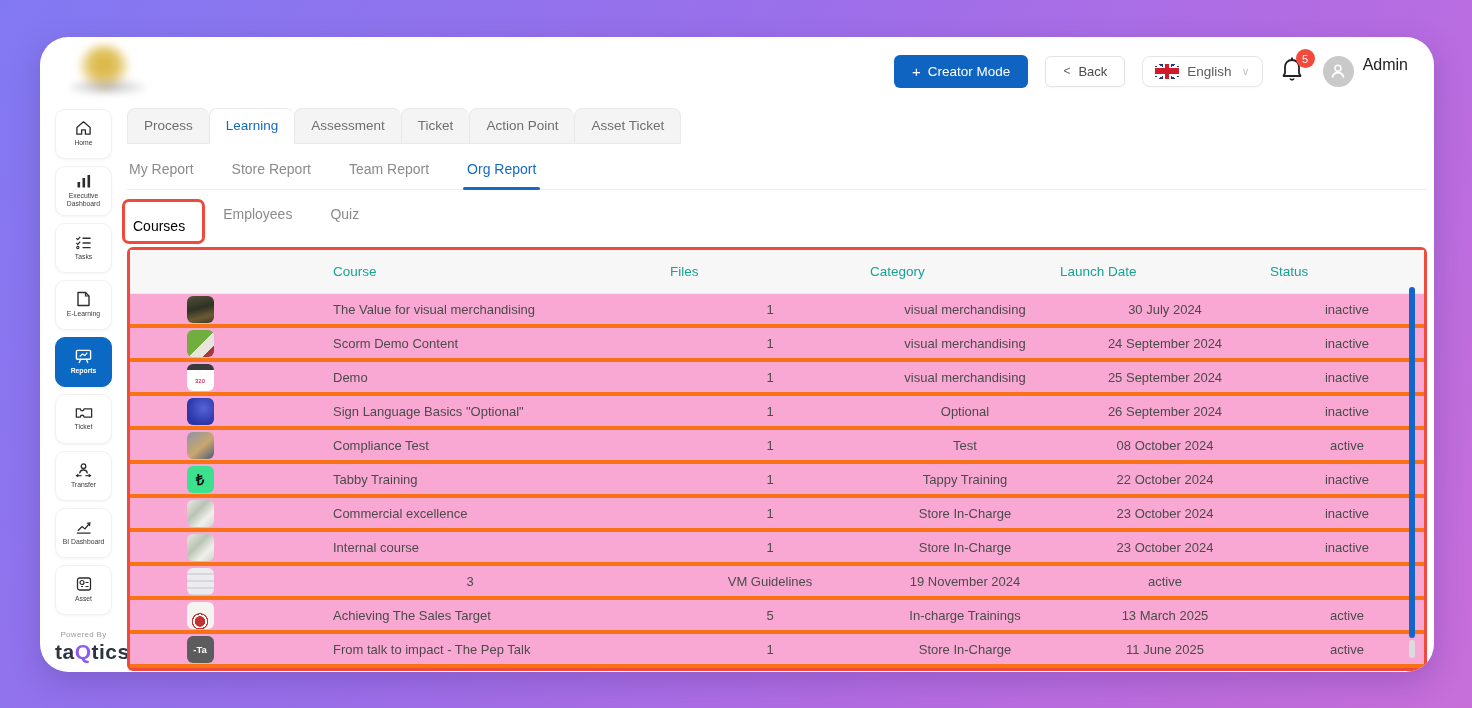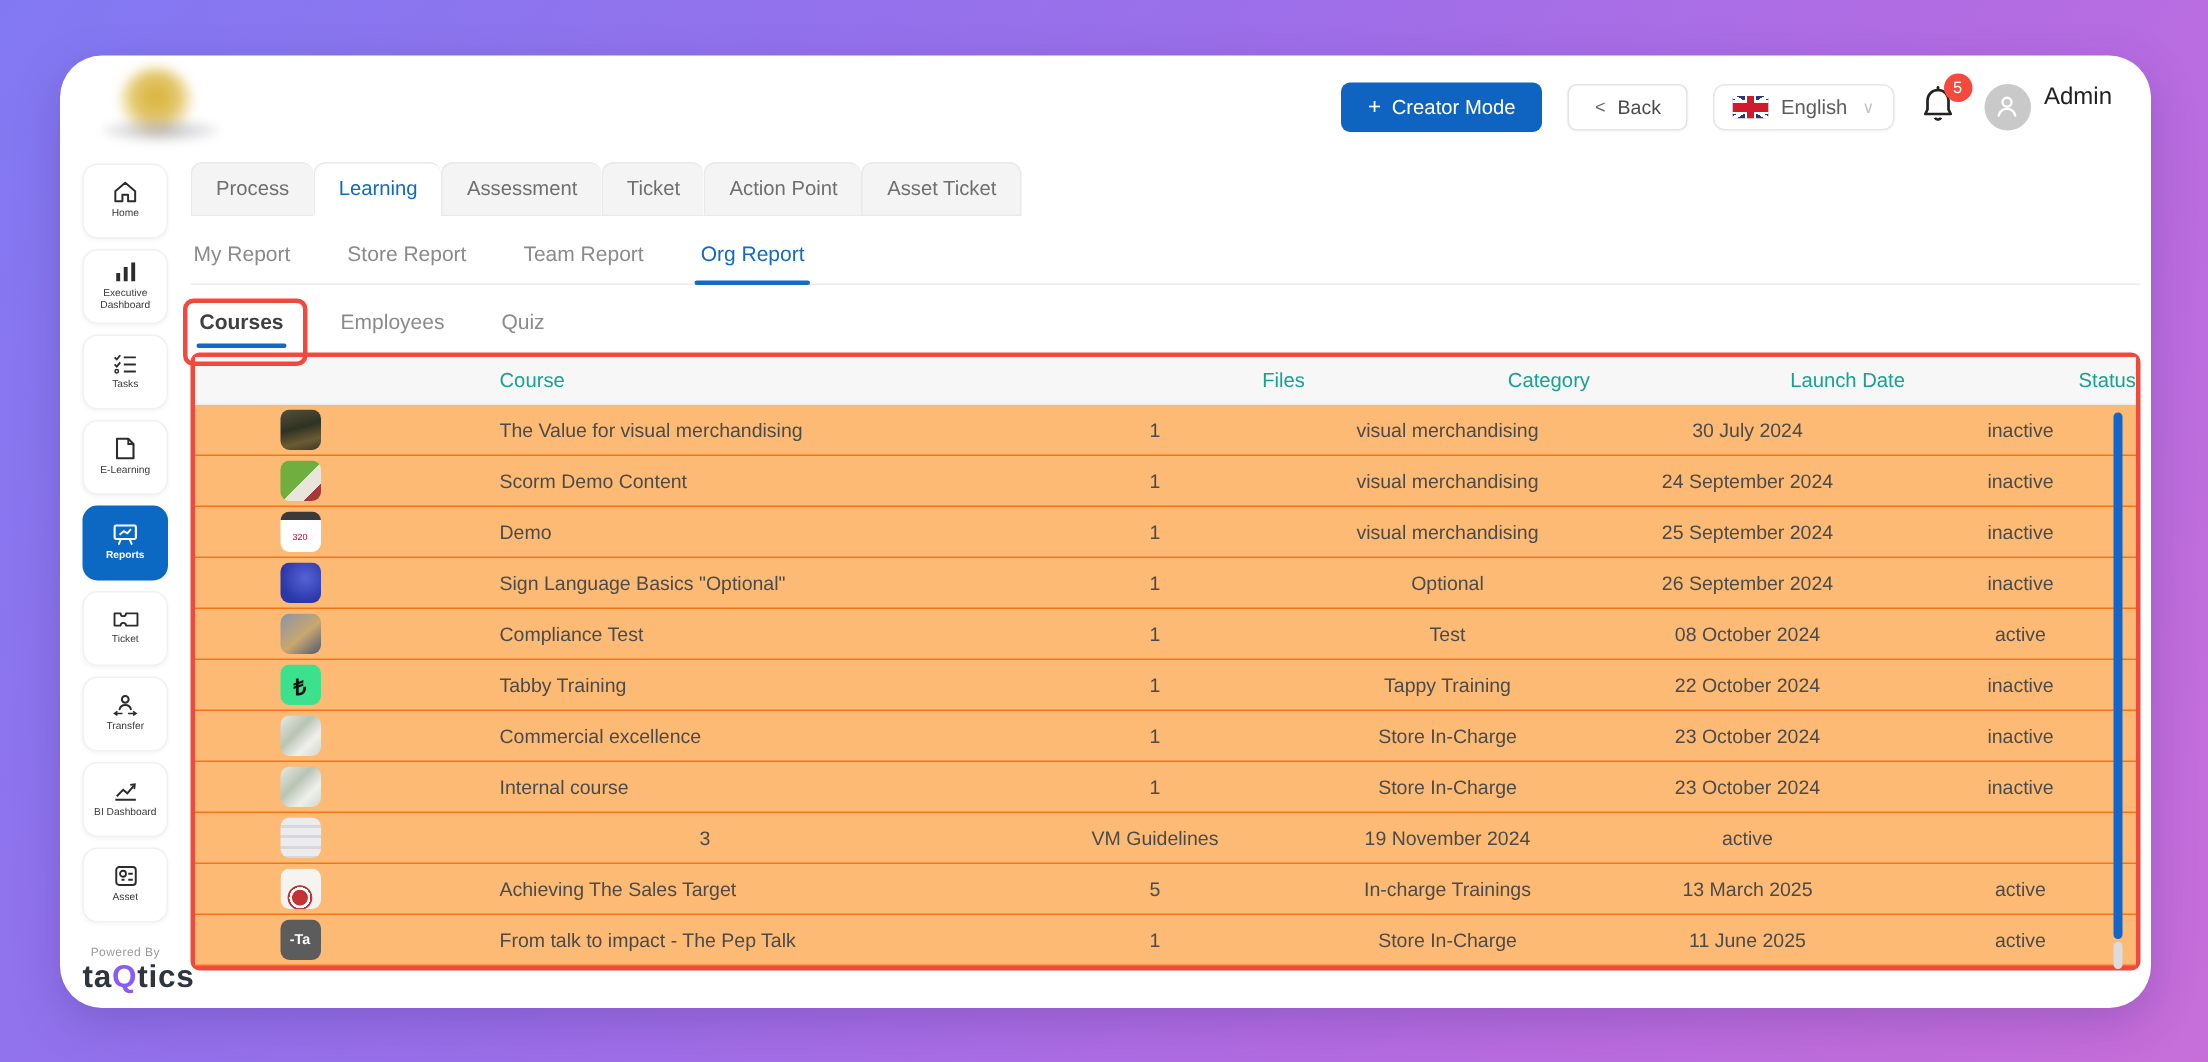--- a/index.html
+++ b/index.html
@@ -82,32 +82,32 @@
   }
   .mtab:last-child { border-right-width:1px; }
   .mtab.active { background:#fff; color:#1269c4; font-weight:500; border-bottom-color:#fff; }
   .report-tabs { display:flex; gap:38px; margin-top:17px; border-bottom:1px solid #ececec; padding:0 2px; }
   .rtab { font-size:14px; color:#8b8b8b; padding-bottom:12px; position:relative; cursor:pointer; }
   .rtab.active { color:#156ac2; font-weight:500; }
   .rtab.active::after { content:""; position:absolute; left:-4px; right:-4px; bottom:-1px; height:3px; background:#156ac2; border-radius:2px; }
   .sub-tabs-wrap { position:relative; margin-top:16px; }
   .sub-tabs { display:flex; gap:38px; padding:0 6px; }
   .stab { font-size:14px; color:#8b8b8b; padding-bottom:10px; position:relative; cursor:pointer; }
-  .stab.active { color:#404040; font-weight:700; }
+  .stab.active { color:#000000; font-weight:400;margin-top:12px; }
   .stab.active::after { content:""; position:absolute; left:-2px; right:-2px; bottom:0; height:3px; background:#1269c4; border-radius:2px; }
   .annot-courses {
     position:absolute; left:-5px; top:-7px; width:83px; height:45px;
     border:3px solid #f04a3c; border-radius:7px; pointer-events:none; z-index:5;
   }
   
   .table-wrap { position:relative; margin-top:3px; border:3px solid #f04a3c; border-radius:6px; width:1300px; }
-  .trow { display:grid; grid-template-columns:140px 400px 200px 190px 210px 154px; align-items:center; height:34px; border-bottom:1px solid #f97316; background:#fdba74; }
+  .trow { display:grid; grid-template-columns:140px 400px 200px 190px 210px 154px; align-items:center; height:34px; border-bottom:4px solid #f97316; background:#f9a8d4; }
   .trow:last-child { border-bottom:none; }
-  .thead { background:#f7f7f7; height:32px; border-bottom:1px solid #ececec; }
-  .th { font-size:13.5px; color:#17a293; font-weight:500; text-align:right; }
+  .thead { background:#f7f7f7; height:44px; border-bottom:1px solid #ececec; }
+  .th { font-size:13.5px; color:#17a293; font-weight:500; text-align:left; }
   .th.course-h { text-align:left; padding-left:63px; }
   .td { font-size:13px; color:#4b4b4b; text-align:center; white-space:nowrap; overflow:hidden; }
   .td.course-c { text-align:left; padding-left:63px; }
   .thumb-cell { display:flex; justify-content:center; }
   .thumb { width:27px; height:27px; border-radius:6px; display:flex; align-items:center; justify-content:center; overflow:hidden; font-family:"Liberation Sans", sans-serif; }
   .thumb.store-interior { background:linear-gradient(165deg,#55503a 0%,#2e3224 45%,#6b5b33 75%,#3c3a2a 100%); }
   .thumb.plant { background:linear-gradient(135deg,#6fae3f 0 52%,#e9e5dc 52% 78%,#a33b3b 78%); }
   .thumb.screenshot { background:linear-gradient(180deg,#3a3a3a 0 22%,#ffffff 22%); color:#c03; font-size:6px; padding-top:8px; }
   .thumb.sign-language { background:radial-gradient(circle at 62% 38%, #5563d6 0%, #2b36a8 70%); }
   .thumb.store-staff { background:linear-gradient(140deg,#8a94a8 0%,#c9a76f 55%,#4b5a74 100%); }

